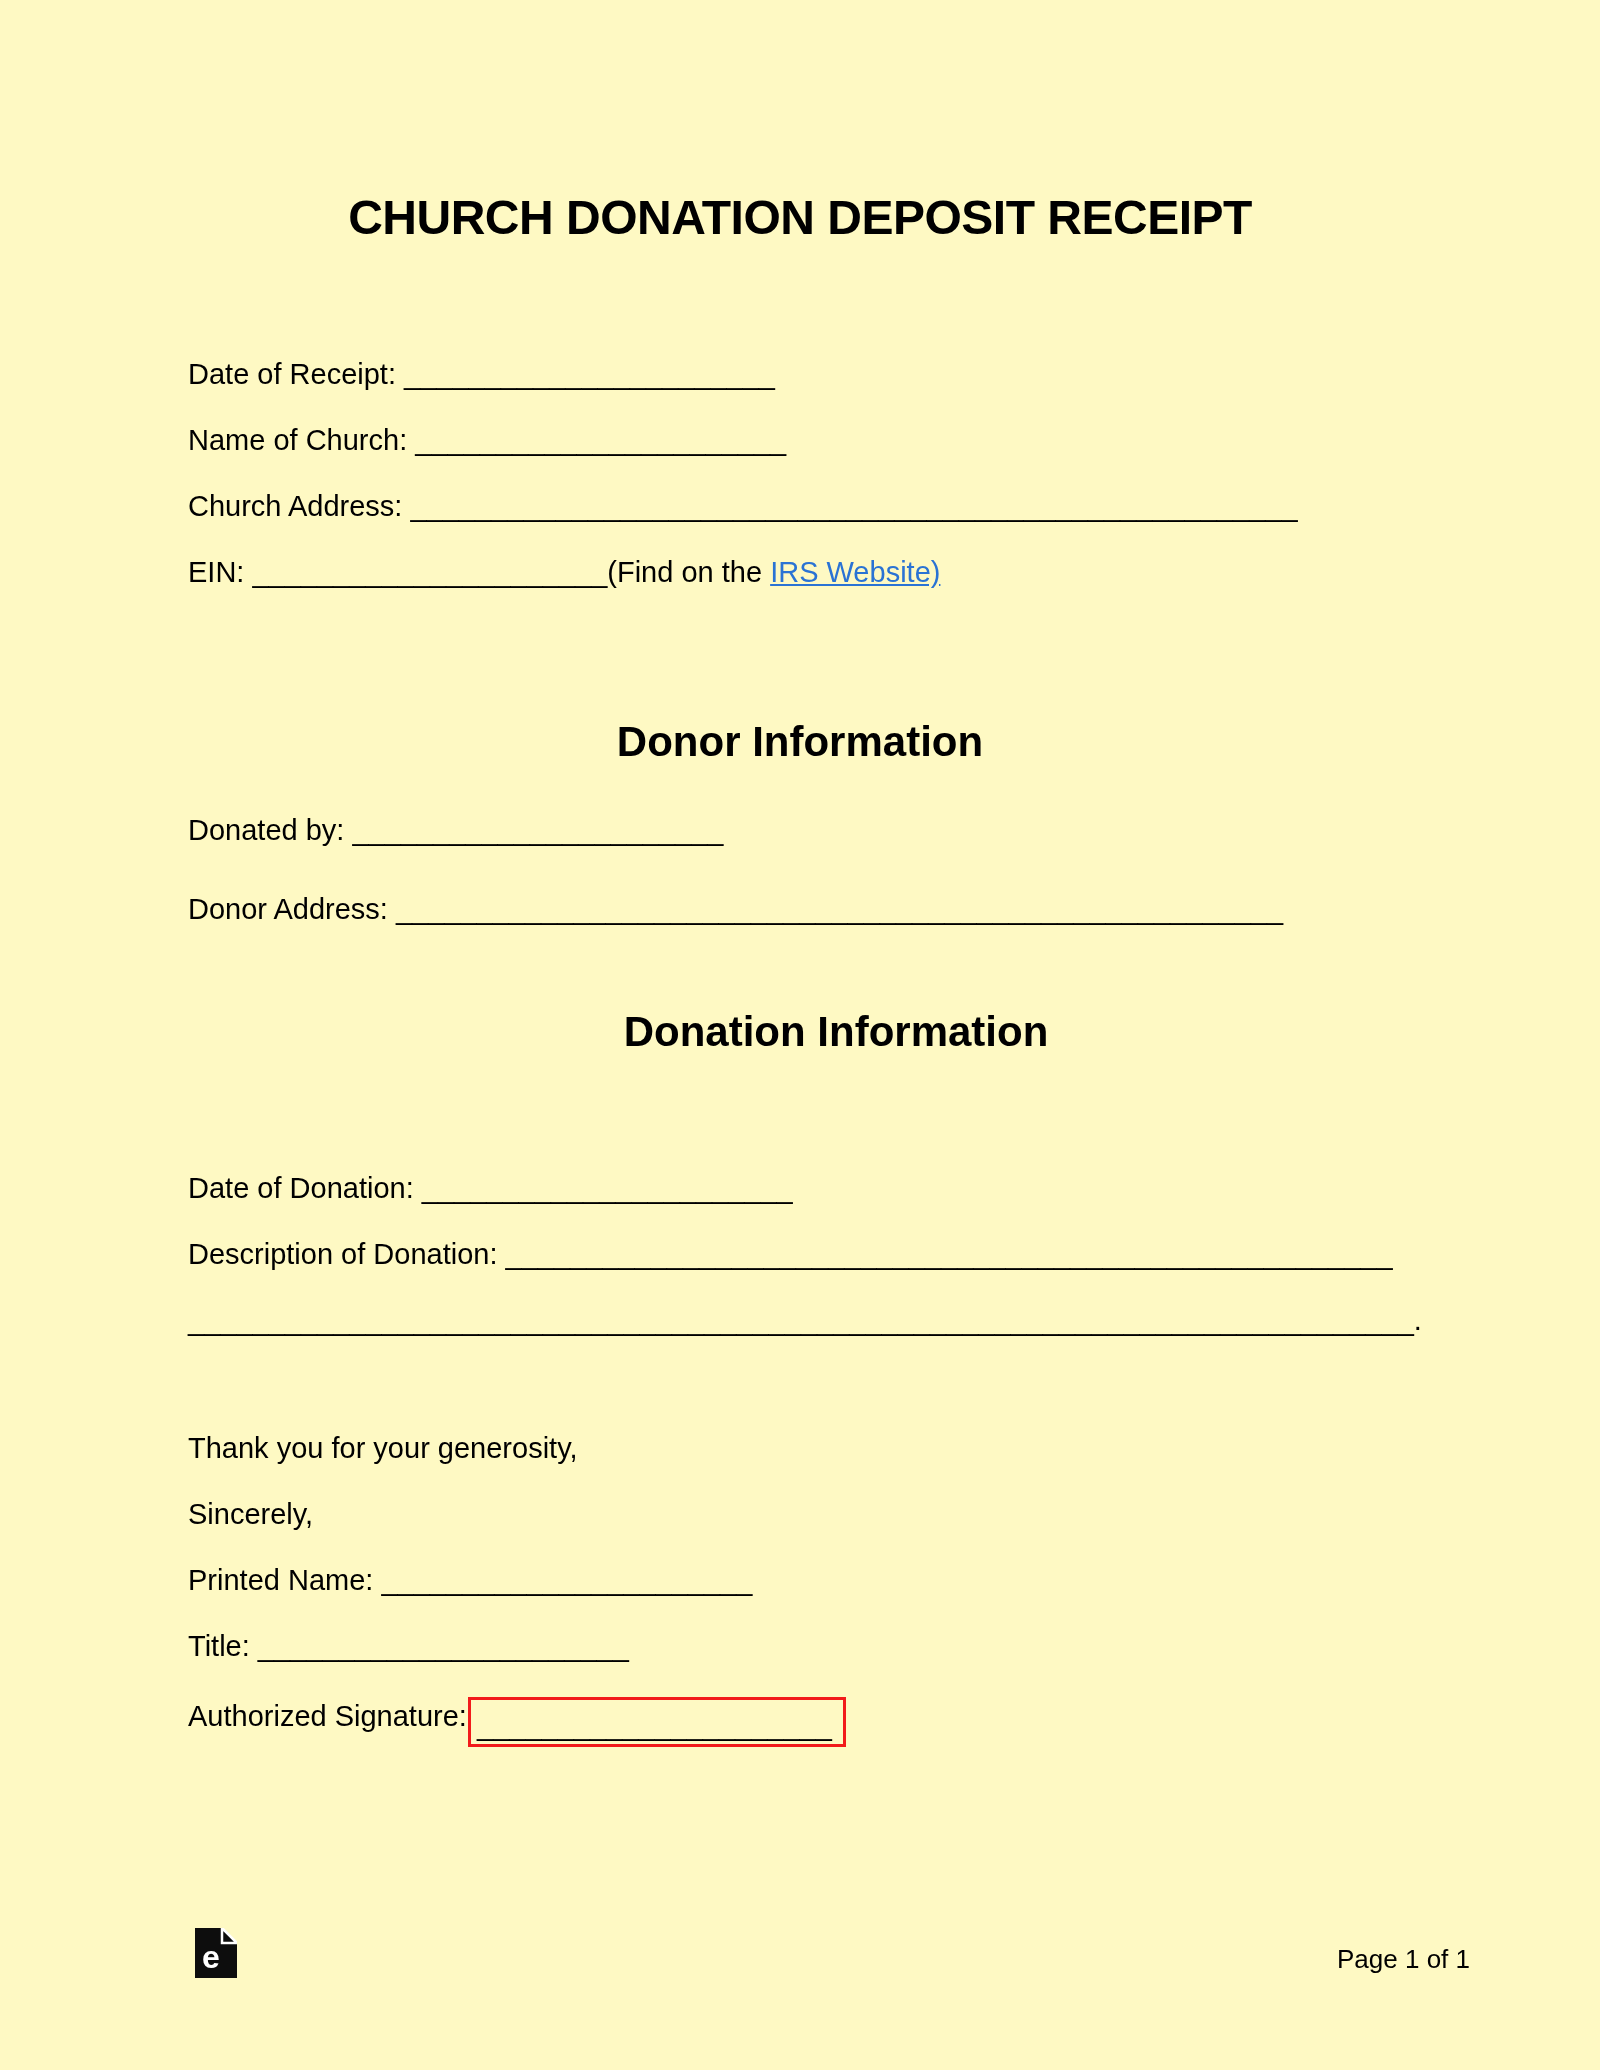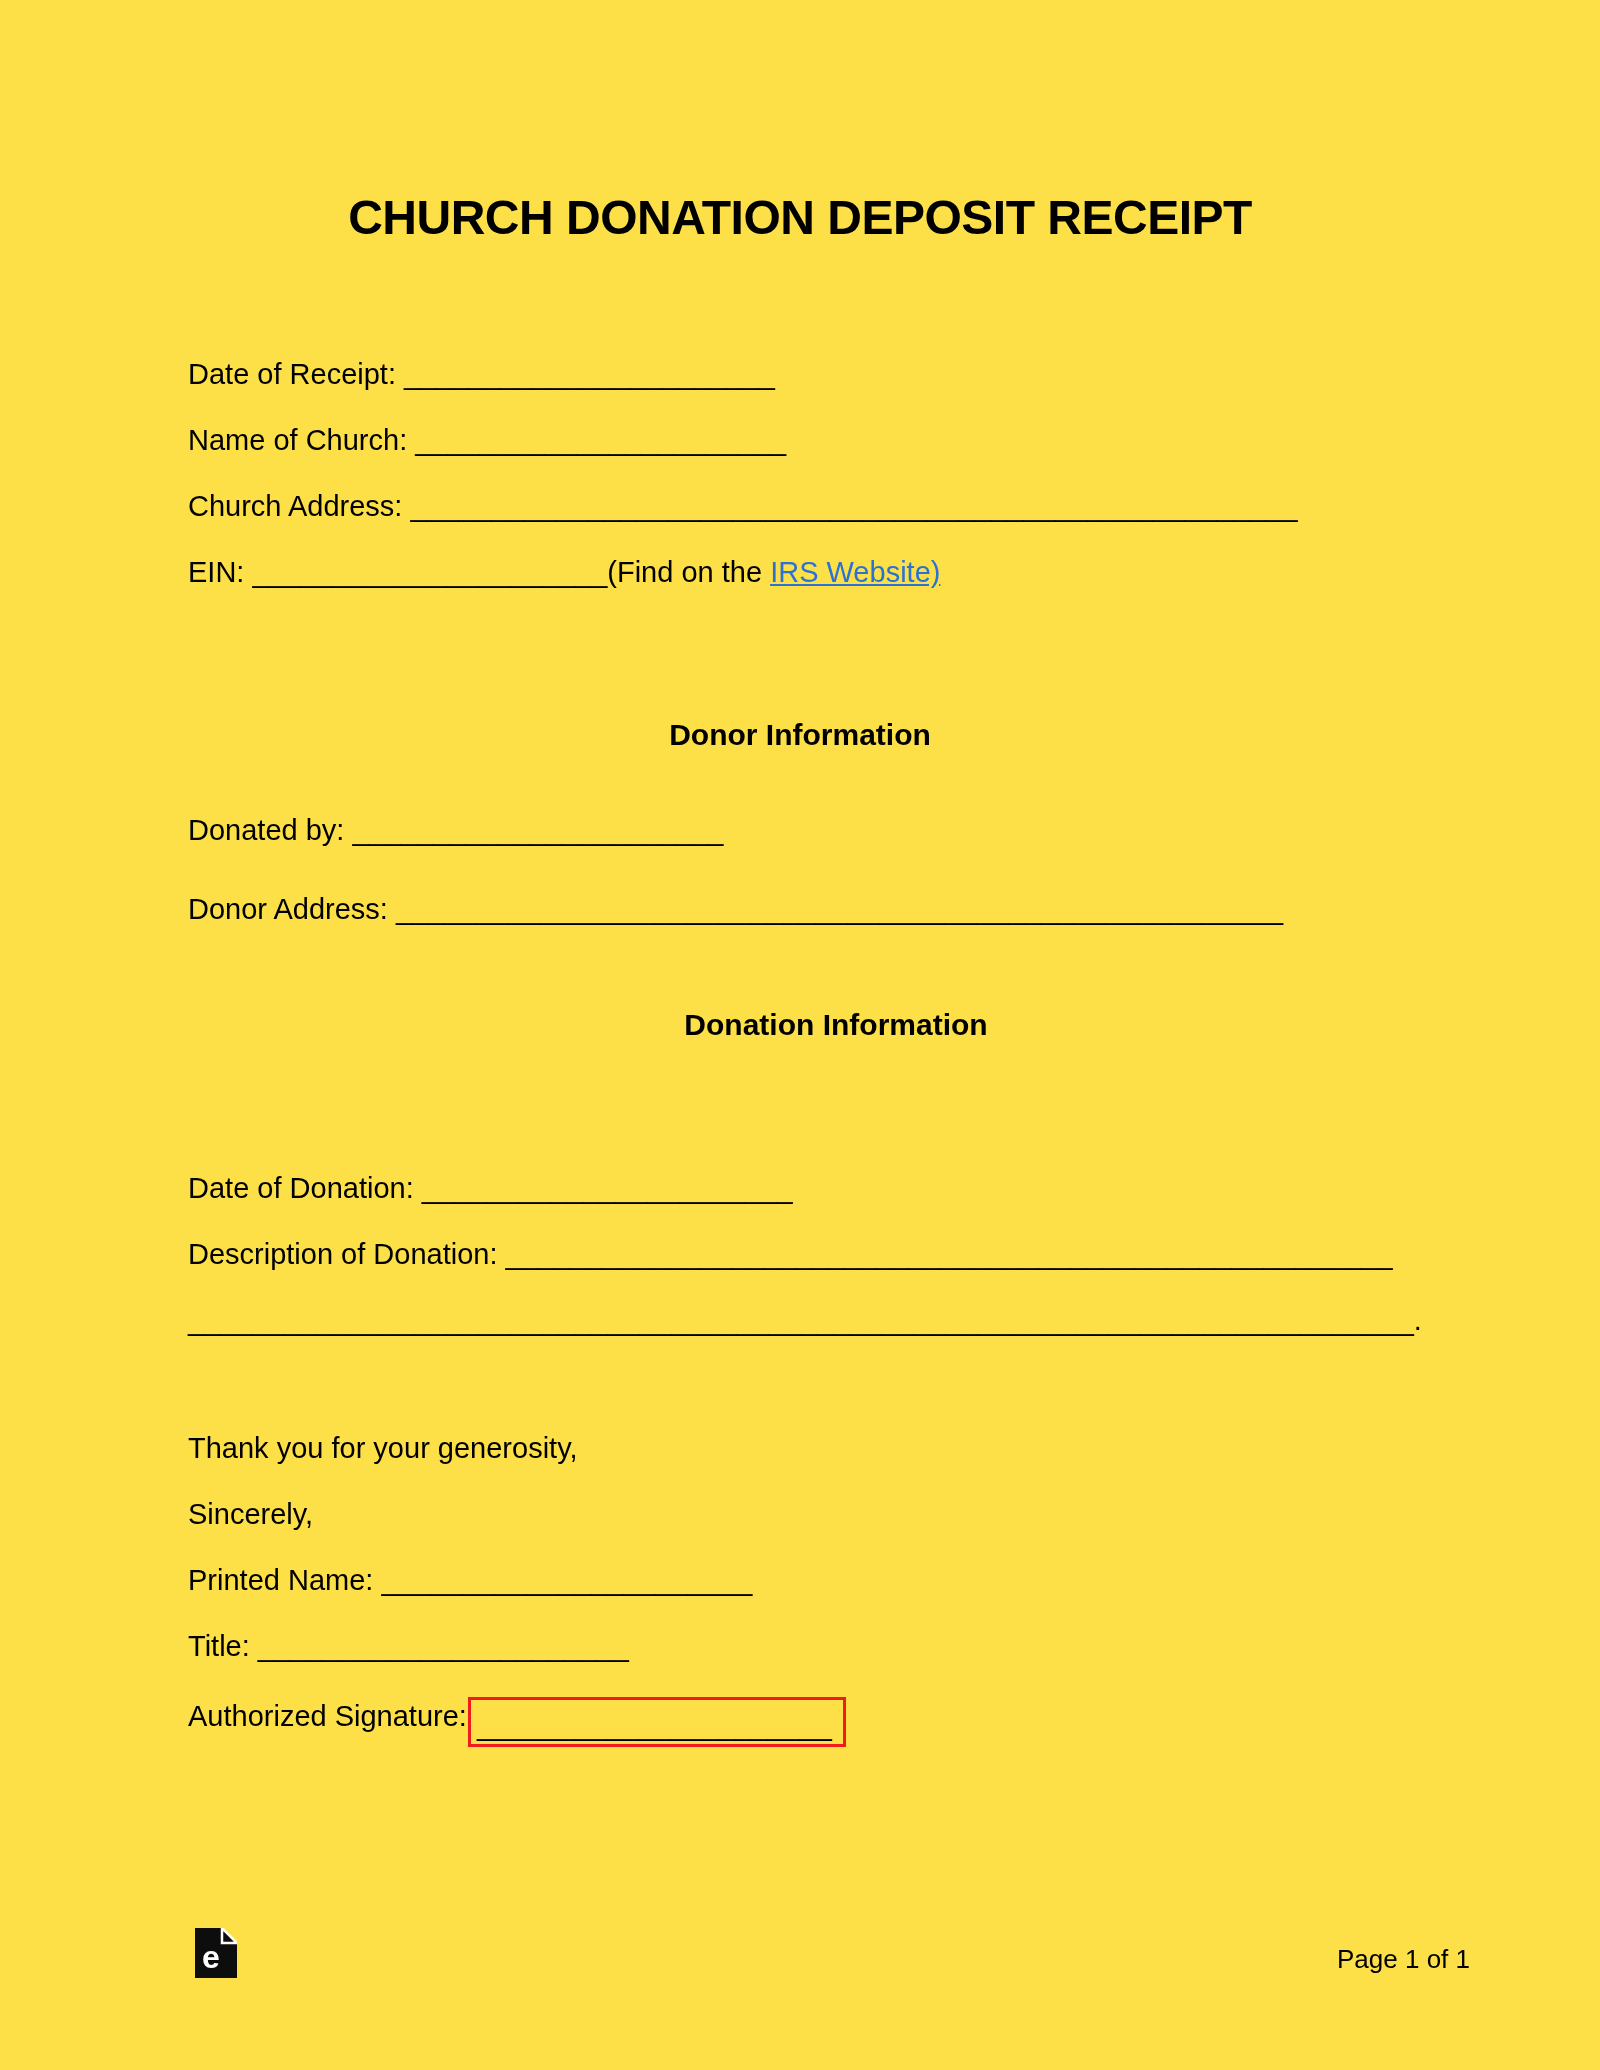--- a/index.html
+++ b/index.html
@@ -1,39 +1,39 @@
 <!DOCTYPE html>
 <html><head>
 <meta charset="utf-8">
 <style>
   html,body{margin:0;padding:0;background:#ffffff;}
   .page{
     position:relative;
     width:1600px;
     height:2070px;
-    background:#fde047;
+    background:#fef9c3;
     font-family:"Liberation Sans", sans-serif;
     color:#000000;
     overflow:hidden;
   }
   .doc-title{
     position:absolute;
     left:0; top:190px; width:100%;
     margin:0;
     text-align:center;
     font-size:48px;
     font-weight:bold;
     letter-spacing:-0.5px;
   }
   .section-heading{
     position:absolute;
     left:0; width:100%;
     margin:0;
     text-align:center;
-    font-size:30px;
+    font-size:42px;
     font-weight:bold;
   }
   .row{
     position:absolute;
     left:188px;
     font-size:29px;
     line-height:1.15;
     white-space:nowrap;
   }
   .lbl{color:#000;}

